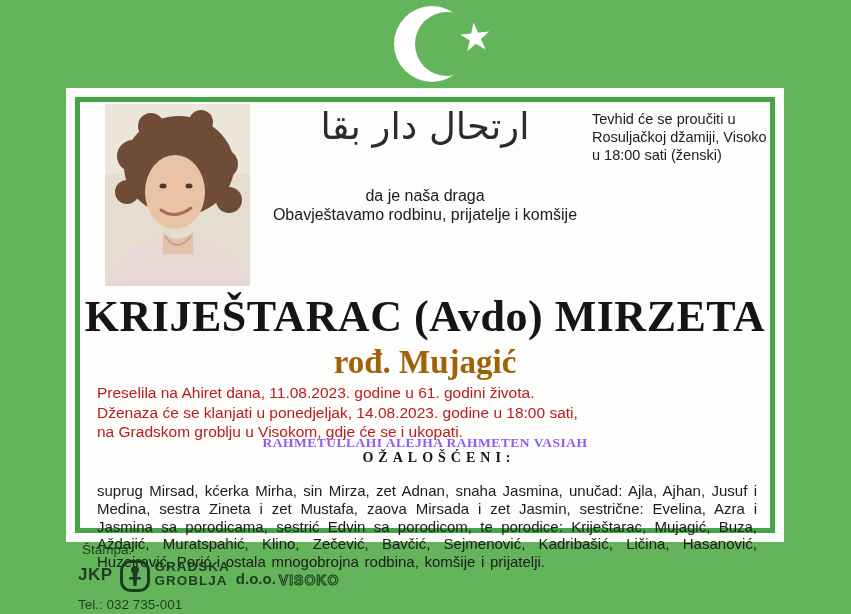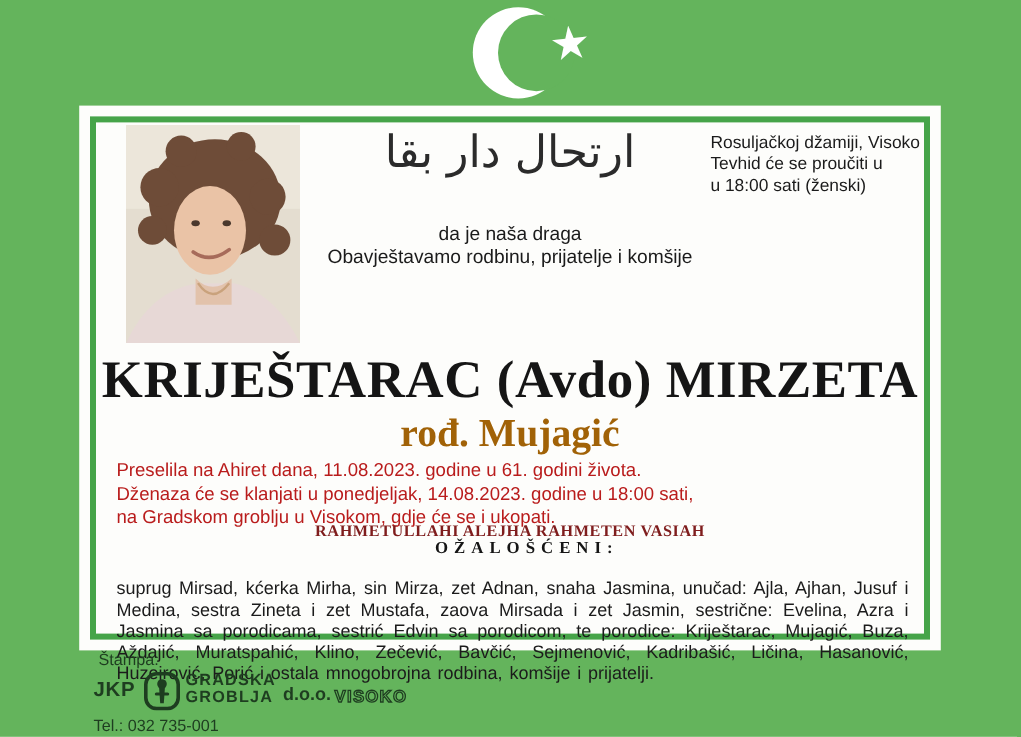--- a/index.html
+++ b/index.html
@@ -69,21 +69,21 @@
   }
 
   .details{
     position:absolute;left:17px;top:281px;right:10px;
     font-size:15.5px;line-height:19.5px;color:#b91c1c;
   }
 
   .prayer{
     position:absolute;left:0;right:0;top:333px;text-align:center;
     font-family:"Liberation Serif", serif;font-weight:bold;
-    font-size:13.5px;color:#7f1d1d;letter-spacing:0.5px;
+    font-size:13.5px;color:#8b5cf6;letter-spacing:0.5px;
   }
   .mourning-header{
     position:absolute;left:0;right:0;top:348px;text-align:center;
     font-family:"Liberation Serif", serif;font-weight:bold;
     font-size:14px;color:#151515;letter-spacing:5px;padding-left:28px;
   }
 
   .mourners{
     position:absolute;left:17px;right:13px;top:363px;
     font-size:15px;line-height:17.8px;color:#1b1b1b;
@@ -135,22 +135,22 @@
         <path d="M56 106 Q70 116 86 104" stroke="#a76b5a" stroke-width="3" fill="none" stroke-linecap="round"></path>
         <path d="M0 182 Q20 138 60 132 L90 132 Q124 140 145 182 Z" fill="#e7d8d6"></path>
         <path d="M58 128 Q72 142 88 128 L88 150 L58 150 Z" fill="#e2c2ab"></path>
         <path d="M60 132 Q72 150 86 132" stroke="#c9a27c" stroke-width="2" fill="none"></path>
       </svg>
     </div>
 
     <div class="calligraphy">ارتحال دار بقا</div>
 
     <div class="tevhid">
+      <div>Tevhid će se proučiti u</div>
       <div>Rosuljačkoj džamiji, Visoko</div>
-      <div>Tevhid će se proučiti u</div>
       <div>u 18:00 sati (ženski)</div>
     </div>
 
     <div class="announce">
       <div>da je naša draga</div>
       <div>Obavještavamo rodbinu, prijatelje i komšije</div>
     </div>
 
     <div class="title">KRIJEŠTARAC (Avdo) MIRZETA</div>
     <div class="subtitle">rođ. Mujagić</div>

